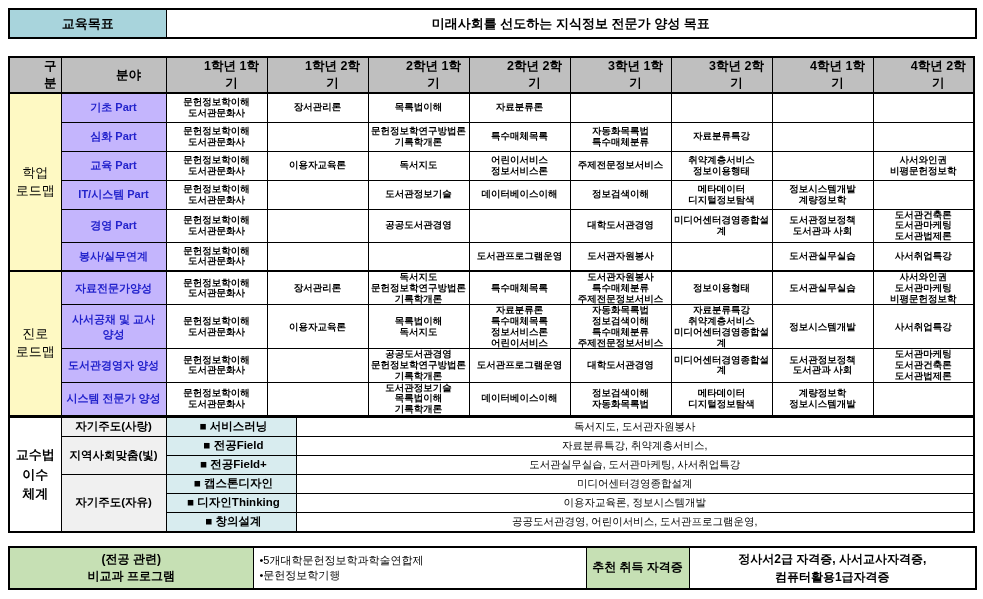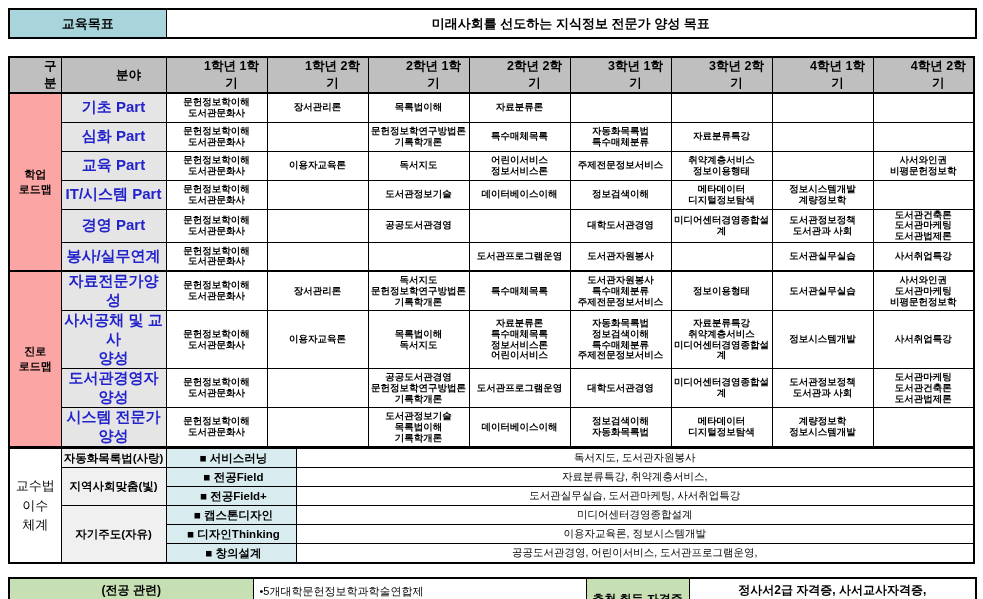--- a/index.html
+++ b/index.html
@@ -19,30 +19,30 @@
   .b13{font-weight:bold;font-size:13px;}
   .b12{font-weight:bold;font-size:12px;}
 
   .gap1{height:17px;}
   .gap2{height:13px;}
 
   
   .t-main{width:965px;border:2px solid #000;border-bottom:none;}
   .t-main th{font-weight:bold;font-size:12.5px;}
   .t-main tr.hdr th{height:29px;border-bottom:2px solid #000;}
-  .sec-title{font-weight:bold;font-size:11px;background:#fca5a5;}
-  .field{font-weight:bold;font-size:15px;color:#2323cc;background:#e5e5e5;}
+  .sec-title{font-weight:normal;font-size:13px;background:#fef9c3;}
+  .field{font-weight:bold;font-size:11px;color:#2323cc;background:#c4b5fd;}
   .course{font-size:9.5px;line-height:1.13;font-weight:600;}
   .r29{height:29px;} .r40{height:40px;margin-left:34px;} .r31{height:31px;} .r32{height:32px;}
   .secdiv td,.secdiv th{border-top:2px solid #000;}
 
   
   .t-ped{width:965px;border:2px solid #000;}
   .t-ped td,.t-ped th{height:18px;}
-  .ped-title{font-weight:normal;font-size:13px;line-height:1.5;background:#fff;}
+  .ped-title{font-weight:bold;font-size:13px;line-height:1.5;background:#fff;}
   .ped-group{font-weight:bold;font-size:11.5px;background:#f0f0f0;}
   .ped-method{font-weight:bold;font-size:11.5px;text-align:center;padding-left:7px;background:#d8ecef;}
   .ped-val{font-size:10.5px;margin-top:18px;}
 
   
   .t-bot{width:967px;border:2px solid #000;}
   .t-bot td{height:40px;}
   .bullets{text-align:left;font-size:11px;line-height:1.35;padding-left:6px;}
   .certs{font-weight:bold;font-size:12px;line-height:1.5;}
 </style>
@@ -267,21 +267,21 @@
         <col style="width:52px">
         <col style="width:105px">
         <col style="width:130px">
         <col style="width:678px">
       </colgroup>
     <tbody>
         <tr>
       <td class="ped-title pre" rowspan="6">교수법
 이수
 체계</td>
-      <td class="ped-group">자동화목록법(사랑)</td>
+      <td class="ped-group">자기주도(사랑)</td>
       <td class="ped-method">■ 서비스러닝</td>
       <td class="ped-val">독서지도, 도서관자원봉사</td>
     </tr>
     <tr>
       <td class="ped-group" rowspan="2">지역사회맞춤(빛)</td>
       <td class="ped-method">■ 전공Field</td>
       <td class="ped-val">자료분류특강, 취약계층서비스,</td>
     </tr>
     <tr>
       <td class="ped-method">■ 전공Field+</td>

